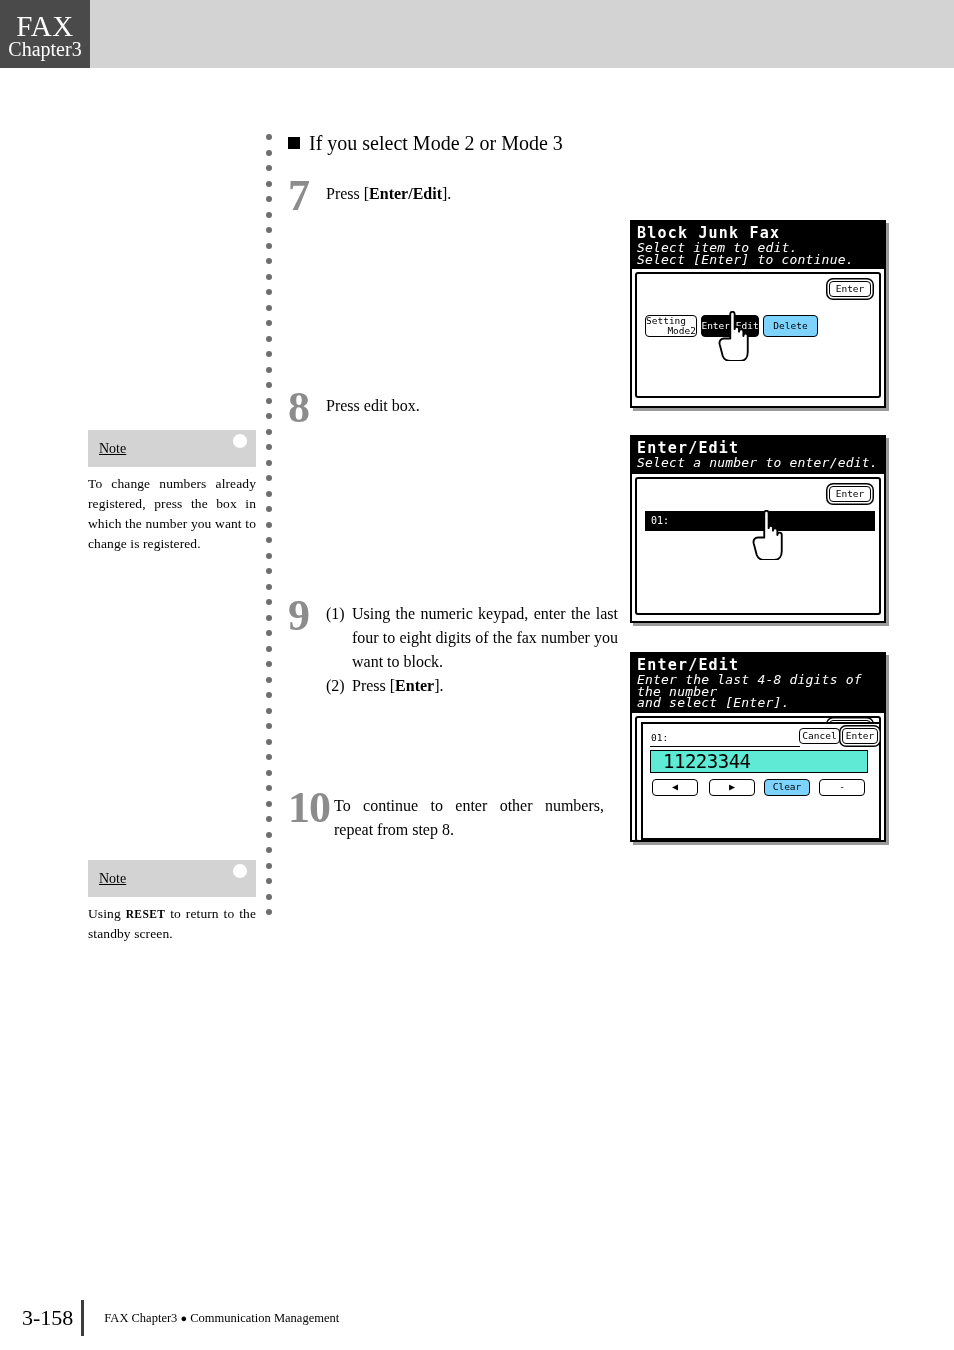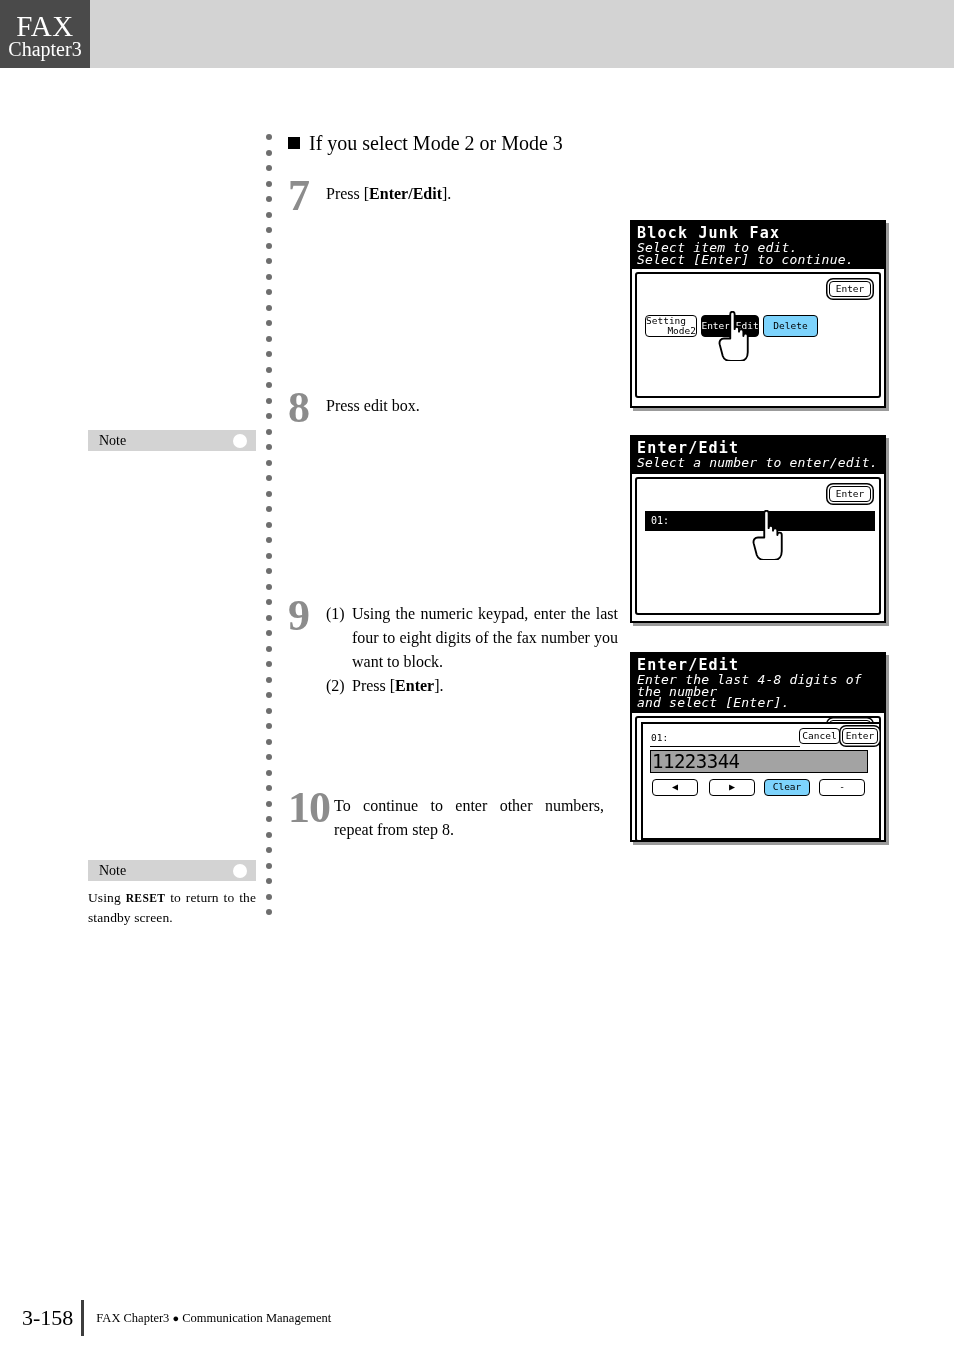--- a/index.html
+++ b/index.html
@@ -57,22 +57,22 @@
   .step-body.just{text-align:justify;}
   .sub{display:flex;align-items:flex-start;}
   .sub-mark{flex:none;width:26px;}
   .sub-txt{flex:1;text-align:justify;}
   .sub-txt.nj{text-align:left;}
   b{font-weight:bold;}
 
   
   .note{position:absolute;width:168px;}
   .note-bar{
-    height:21px;background:#d3d3d3;position:relative;
-    display:flex;align-items:center;padding-left:11px;box-sizing:border-box;
+    height:37px;background:#d3d3d3;position:relative;
+    display:flex;align-items:center;padding-left:11px;box-sizing:border-box;text-decoration:underline;
   }
   .note-bar span{font-size:14px;line-height:14px;color:#000;}
   .note-bar .knob{
     position:absolute;right:9px;top:3.5px;width:14px;height:14px;
     border-radius:50%;background:#ffffff;
   }
   .note-txt{
     font-size:13.5px;line-height:20px;text-align:justify;margin-top:7px;
     letter-spacing:.1px;
   }
@@ -125,31 +125,31 @@
   .dlg{
     position:absolute;background:#fff;border:2px solid #000;
     box-sizing:border-box;
   }
   .dlg-lbl{
     position:absolute;font-size:9.5px;line-height:10px;
     font-family:"DejaVu Sans Mono", monospace;color:#000;
   }
   .dlg-underline{position:absolute;height:1.5px;background:#000;}
   .numfield{
-    position:absolute;border:1.5px solid #000;background:#a3a3a3;
+    position:absolute;border:1.5px solid #000;background:#5eead4;
     font-family:"DejaVu Sans Mono", monospace;font-size:19px;line-height:19px;
-    display:flex;align-items:center;padding-left:1px;box-sizing:border-box;
+    display:flex;align-items:center;padding-left:12px;box-sizing:border-box;
     letter-spacing:-0.5px;
   }
 
   
   #footer{position:absolute;left:22px;top:1300px;display:flex;align-items:center;}
   #footer .pg{font-size:22px;line-height:22px;color:#000;padding-right:8px;}
   #footer .bar{width:3px;height:36px;background:#3d3d3d;}
-  #footer .ft{font-size:12.5px;line-height:13px;padding-left:12px;}
+  #footer .ft{font-size:12.5px;line-height:13px;padding-left:20px;}
   #footer .ft .dot{font-size:11px;}
 </style>
 </head>
 <body>
 
 <div id="header-band"></div>
 <div id="header-tab">
   <div class="ht-fax">FAX</div>
   <div class="ht-chap">Chapter3</div>
 </div>
@@ -247,20 +247,21 @@
     <div class="step-body just" style="width:270px;">To continue to enter other numbers, repeat from step 8.</div>
   </div>
 
 </div>
 
 <div class="note" style="left:88px;top:430px;">
   <div class="note-bar">
     <span>Note</span>
     <span class="knob"></span>
   </div>
+  <div class="note-txt">To change numbers already registered, press the box in which the number you want to change is registered.</div>
 </div>
 
 <div class="note" style="left:88px;top:860px;">
   <div class="note-bar">
     <span>Note</span>
     <span class="knob"></span>
   </div>
   <div class="note-txt"><span>Using </span><span class="sc">RESET</span><span> to return to the standby screen.</span></div>
 </div>
 

